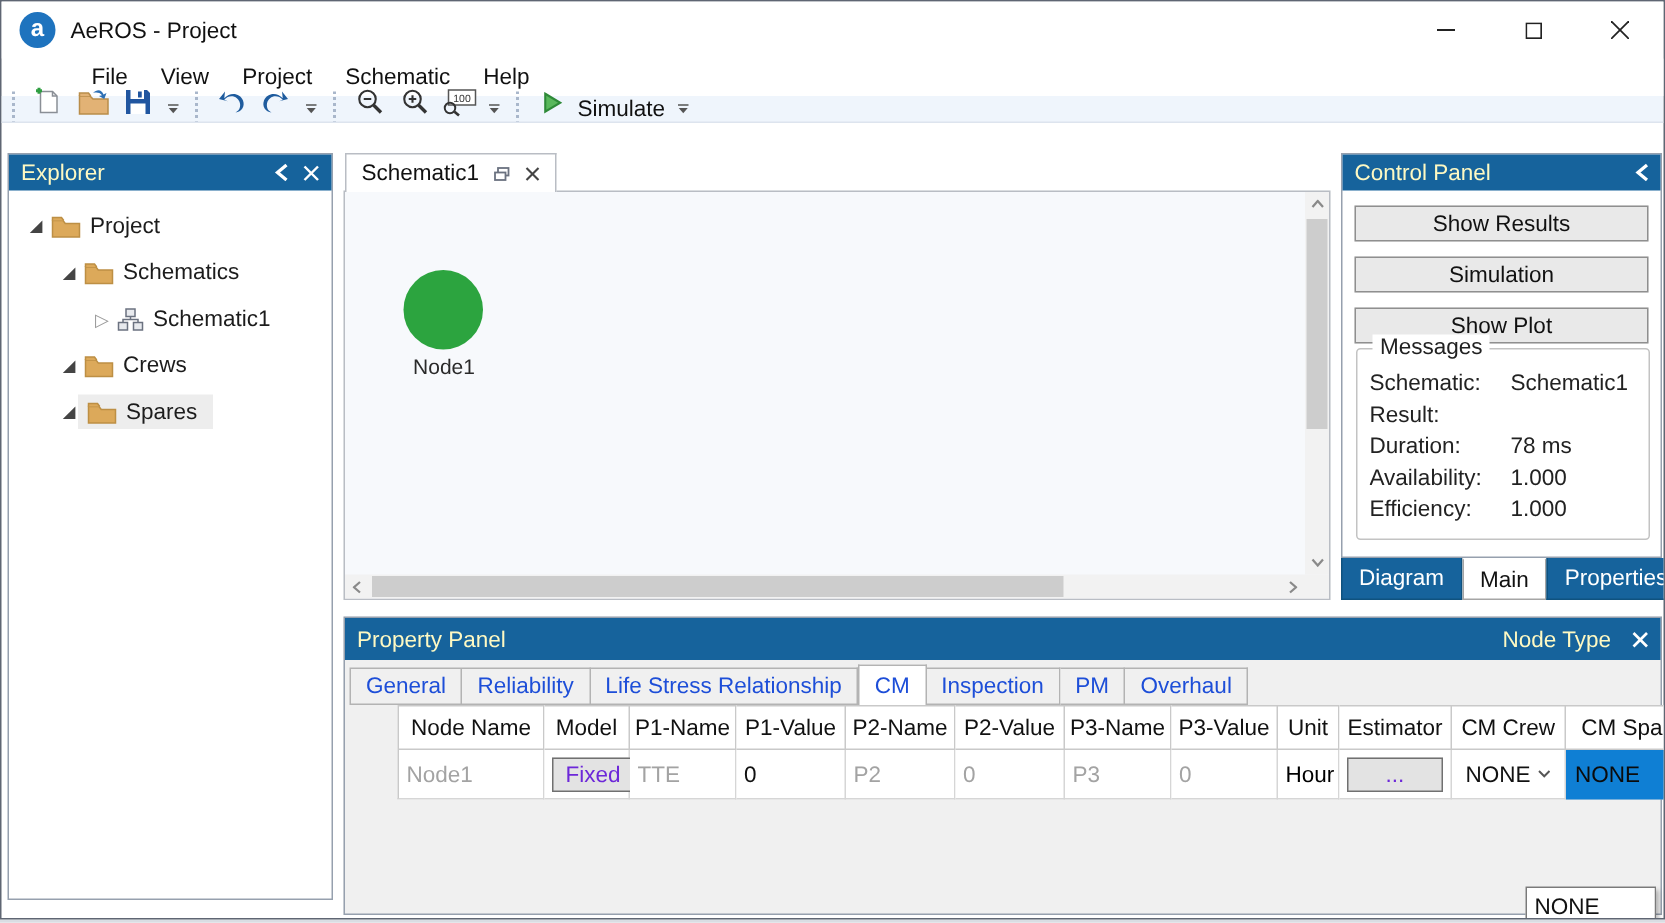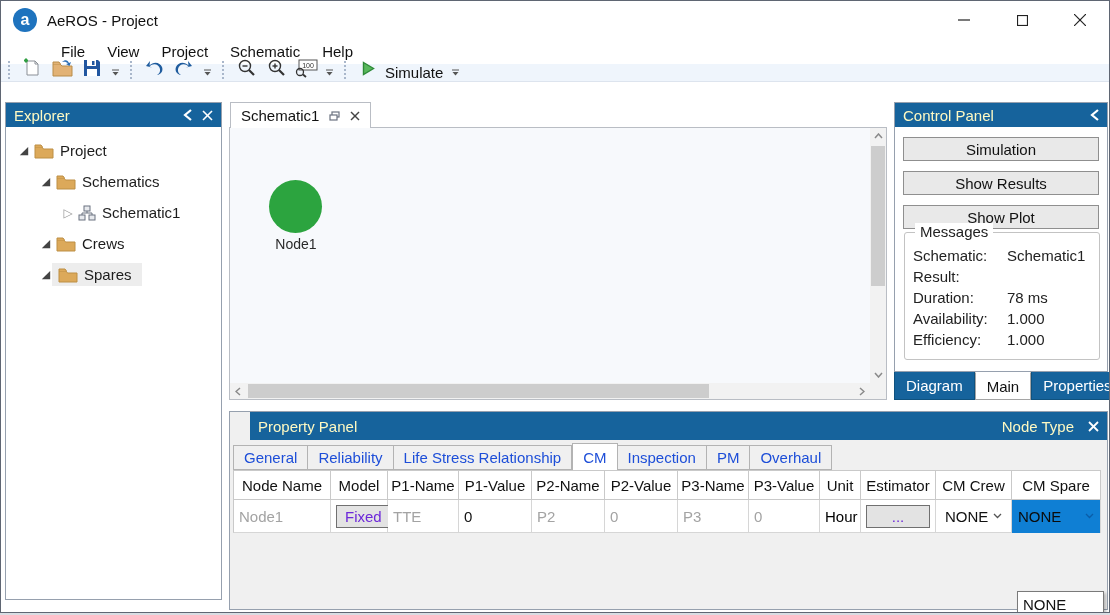--- a/index.html
+++ b/index.html
@@ -64,29 +64,29 @@
   #messages-box { position:absolute; left:9px; top:129px; width:196px; height:128px; border:1px solid #c3c3c3; border-radius:3px; }
   #messages-legend { position:absolute; left:10px; top:-10px; background:#fff; padding:0 5px; font-size:15px; color:#222; }
   #messages-body { position:absolute; left:8px; top:12px; right:2px; bottom:1px; overflow:hidden; }
   .msg-row { display:flex; font-size:15px; color:#222; line-height:21px; }
   .msg-label { width:94px; }
   #cp-tabs { position:absolute; left:893px; top:371px; width:214px; height:28px; display:flex; }
   .cp-tab { height:28px; display:flex; align-items:center; justify-content:center; font-size:15px; padding:0 11px; border:1px solid #0f527f; border-top:none; background:#16639c; color:#fff; }
   .cp-tab.active { background:#fff; color:#111; border:1px solid #a5a5a5; border-top:1px solid #fff; }
 
   
-  #prop { position:absolute; left:228px; top:410px; width:879px; height:199px; border:1px solid #96a0ae; background:#f0f0f0;padding-left:20px; }
+  #prop { position:absolute; left:228px; top:410px; width:879px; height:199px; border:1px solid #96a0ae; background:#f0f0f0; }
   #prop .panel-header { height:28px; }
   #prop-context { font-size:15px; margin-right:4px; }
   #prop-tabs { position:absolute; left:3px; top:31px; height:27px; display:flex; align-items:flex-end; }
   .prop-tab { height:25px; display:flex; align-items:center; padding:0 10px; font-size:15px; color:#1d4ed8; background:#f0f0f0; border:1px solid #b3b3b3; border-left:none; }
   .prop-tab:first-child { border-left:1px solid #b3b3b3; }
   .prop-tab.active { background:#fff; height:27px; border:1px solid #b3b3b3; border-bottom:none; position:relative; z-index:2; }
   #prop-table { position:absolute; left:3px; top:58px; width:871px; }
-  .tbl-row { display:grid; grid-template-columns:98px 57px 71px 73px 73px 73px 71px 71px 41px 75px 76px 89px; }
+  .tbl-row { display:grid; grid-template-columns:98px 57px 71px 73px 73px 73px 71px 71px 41px 75px 76px 89px;margin-left:32px; }
   .th { background:#fff; border:1px solid #c9c9c9; border-left:none; height:30px; display:flex; align-items:center; justify-content:center; font-size:15px; color:#111; white-space:nowrap; }
   .tbl-row .th:first-child { border-left:1px solid #c9c9c9; }
   .td { background:#fff; border:1px solid #d6d6d6; border-left:none; border-top:none; height:33px; display:flex; align-items:center; padding:0 5px; font-size:15px; }
   .tbl-row .td:first-child { border-left:1px solid #c9c9c9; }
   .dim { color:#a3a3a3; }
   .cell-btn { background:#e3e3e3; border:1px solid #707070; font-size:15px; color:#6d28d9; padding:2px 8px; font-family:"Liberation Sans",sans-serif; }
   .cell-input { width:100%; height:27px; border:none; outline:none; font-size:15px; color:#111; background:#fff; font-family:"Liberation Sans",sans-serif; }
   .combo { flex:1; display:flex; align-items:center; justify-content:space-between; height:27px; padding:0 4px; font-size:15px; color:#111; background:#fff; }
   .combo.open { background:#0f7fd4; color:#0b0b0b; margin:0 -2px; padding:0 6px; height:33px; }
   #spare-dd { position:absolute; left:784px; top:121px; width:87px; background:#fff; border:1px solid #7a7a7a; z-index:5; box-shadow:2px 2px 3px rgba(0,0,0,.25); }
@@ -361,22 +361,22 @@
   <div id="control">
     <div class="panel-header">
       <span>Control Panel</span>
       <span class="spacer"></span>
       <span class="hdr-ico">
           <svg width="9" height="12">
             <path d="M8 1 L2 6 L8 11" fill="none" stroke="#fff" stroke-width="2.2"></path>
           </svg>
         </span>
     </div>
+    <button class="cp-btn">Show Results</button>
     <button class="cp-btn">Simulation</button>
-    <button class="cp-btn">Show Results</button>
     <button class="cp-btn">Show Plot</button>
     <div id="messages-box">
       <div id="messages-legend">Messages</div>
       <div id="messages-body">
         <div class="msg-row">
             <span class="msg-label">Schematic:</span>
             <span>Schematic1</span>
           </div>
         <div class="msg-row">
             <span class="msg-label">Result:</span>

